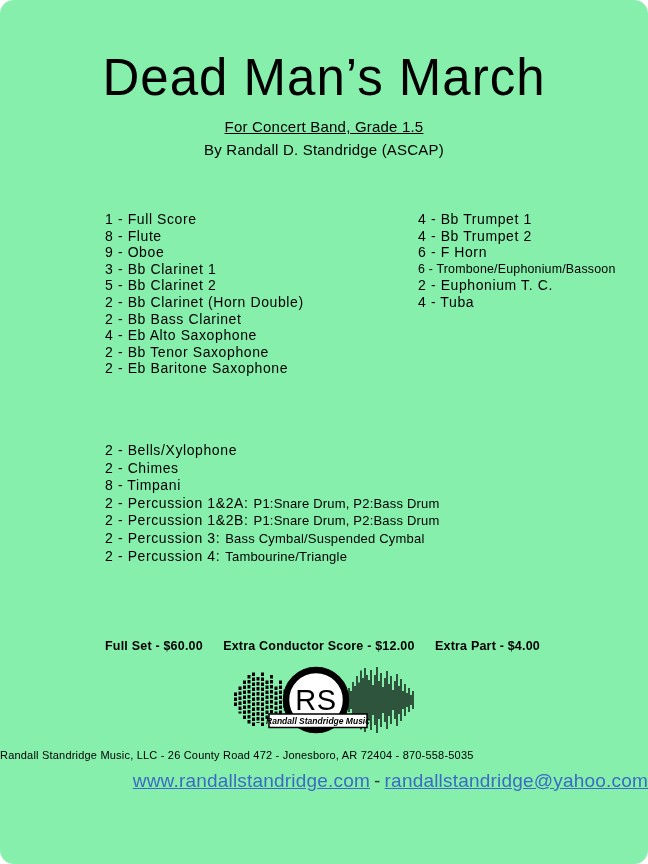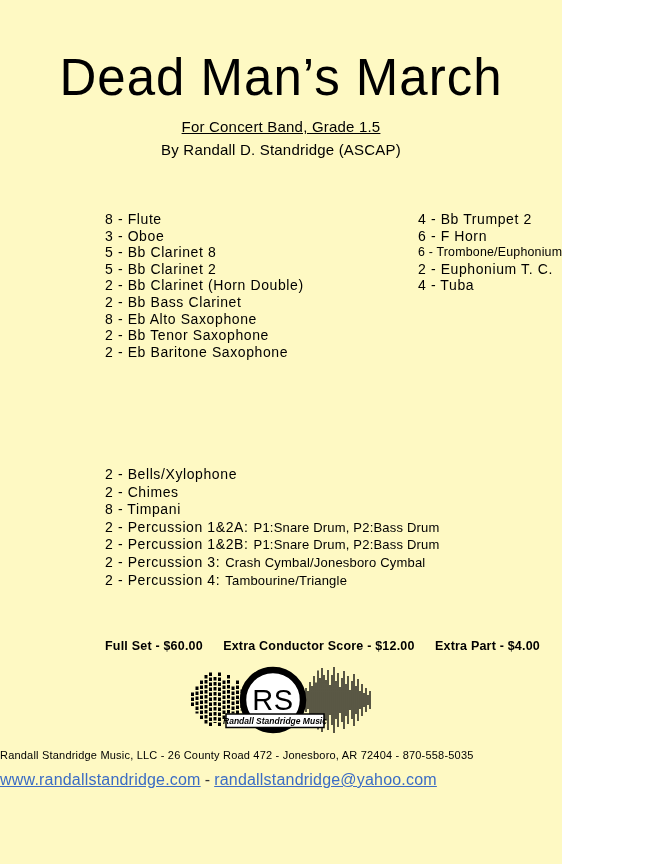--- a/index.html
+++ b/index.html
@@ -1,22 +1,23 @@
 <!DOCTYPE html>
 <html><head>
 <meta charset="utf-8">
 <style>
   html,body{margin:0;padding:0;background:#fff;}
   .page{
     position:relative;
-    width:562px;height:864px;
-    background:#fef9c3;
+    width:648px;height:864px;
+    background:#86efac;
     font-family:"Liberation Sans", sans-serif;
     color:#000;
     overflow:hidden;
+    border-radius:14px;
   }
   .title{
     position:absolute;top:52px;left:0;width:100%;
     margin:0;text-align:center;
     font-size:51px;font-weight:400;letter-spacing:1px;
     line-height:1;
   }
   .subtitle{
     position:absolute;left:0;width:100%;text-align:center;
     font-size:15px;letter-spacing:.2px;line-height:1;
@@ -28,84 +29,86 @@
     font-size:15px;letter-spacing:.2px;line-height:1;
   }
   .col{position:absolute;}
   .col .row{
     font-size:14px;letter-spacing:.6px;line-height:16.6px;
     white-space:nowrap;
   }
   .col-left{top:211px;left:105px;}
   .col-right{top:211px;left:418px;}
   .col-right .row.small{font-size:12.4px;letter-spacing:.2px;text-align:center;}
-  .col-perc{top:442px;left:105px;margin-top:24px;}
+  .col-perc{top:442px;left:105px;}
   .col-perc .detail{font-size:13px;letter-spacing:.2px;margin-left:5px;}
   .pricing{
     position:absolute;top:639px;left:105px;width:435px;
     display:flex;justify-content:space-between;
     font-size:12.5px;font-weight:700;letter-spacing:.2px;
     white-space:nowrap;
   }
   .logo{
     position:absolute;top:666px;left:50%;transform:translateX(-50%);
     width:182px;height:76px;
   }
   .logo text{font-family:"Liberation Sans", sans-serif;}
   .logo .initials{font-size:58px;letter-spacing:1px;fill:#000;}
   .logo .label{font-size:17px;font-weight:700;font-style:italic;fill:#000;}
   .footer-line1{
     position:absolute;top:750px;left:0;width:100%;text-align:left;
     font-size:11px;letter-spacing:.2px;line-height:1;
   }
   .footer-line2{
-    position:absolute;top:770px;left:0;width:100%;text-align:left;
-    font-size:16px;letter-spacing:.2px;line-height:1.2;
+    position:absolute;top:770px;left:0;width:100%;text-align:right;
+    font-size:19px;letter-spacing:.2px;line-height:1.2;
   }
   .footer-line2 a{
     color:#3b6cc4;text-decoration:underline;cursor:pointer;
   }
   .footer-line2 .sep{color:#333;margin:0 4px;}
 </style>
 </head>
 <body>
 
 <div class="page">
 
   <h1 class="title">Dead Man’s March</h1>
   <div class="subtitle sub1">For Concert Band, Grade 1.5</div>
   <div class="subtitle sub2">By Randall D. Standridge (ASCAP)</div>
 
   <div class="col col-left">
+    <div class="row">1 - Full Score</div>
     <div class="row">8 - Flute</div>
-    <div class="row">3 - Oboe</div>
-    <div class="row">5 - Bb Clarinet 8</div>
+    <div class="row">9 - Oboe</div>
+    <div class="row">3 - Bb Clarinet 1</div>
     <div class="row">5 - Bb Clarinet 2</div>
     <div class="row">2 - Bb Clarinet (Horn Double)</div>
     <div class="row">2 - Bb Bass Clarinet</div>
-    <div class="row">8 - Eb Alto Saxophone</div>
+    <div class="row">4 - Eb Alto Saxophone</div>
     <div class="row">2 - Bb Tenor Saxophone</div>
     <div class="row">2 - Eb Baritone Saxophone</div>
   </div>
 
   <div class="col col-right">
+    <div class="row">4 - Bb Trumpet 1</div>
     <div class="row">4 - Bb Trumpet 2</div>
     <div class="row">6 - F Horn</div>
     <div class="row small">6 - Trombone/Euphonium/Bassoon</div>
     <div class="row">2 - Euphonium T. C.</div>
     <div class="row">4 - Tuba</div>
   </div>
 
   <div class="col col-perc">
     <div class="row"><span>2 - Bells/Xylophone</span><span class="detail"></span></div>
     <div class="row"><span>2 - Chimes</span><span class="detail"></span></div>
     <div class="row"><span>8 - Timpani</span><span class="detail"></span></div>
     <div class="row"><span>2 - Percussion 1&amp;2A:</span><span class="detail">P1:Snare Drum, P2:Bass Drum</span></div>
     <div class="row"><span>2 - Percussion 1&amp;2B:</span><span class="detail">P1:Snare Drum, P2:Bass Drum</span></div>
-    <div class="row"><span>2 - Percussion 3:</span><span class="detail">Crash Cymbal/Jonesboro Cymbal</span></div>
+    <div class="row"><span>2 - Percussion 3:</span><span class="detail">Bass Cymbal/Suspended Cymbal</span></div>
     <div class="row"><span>2 - Percussion 4:</span><span class="detail">Tambourine/Triangle</span></div>
   </div>
 
   <div class="pricing">
     <span>Full Set - $60.00</span>
     <span>Extra Conductor Score - $12.00</span>
     <span>Extra Part - $4.00</span>
   </div>
 
   <svg class="logo" viewBox="0 0 364 152" aria-hidden="true">

